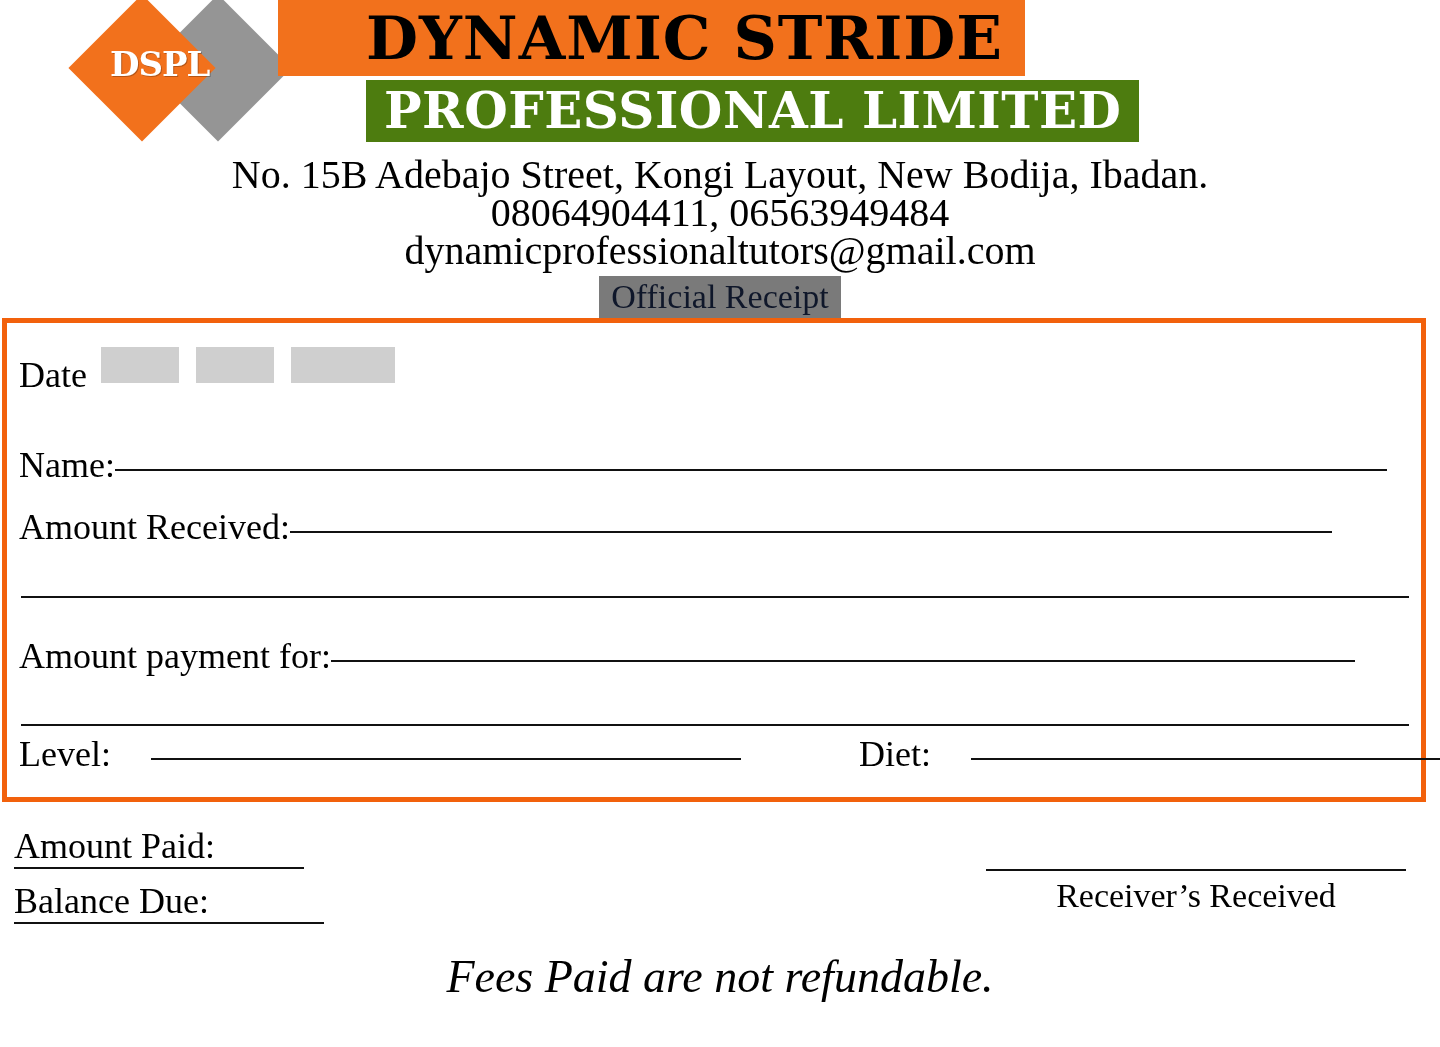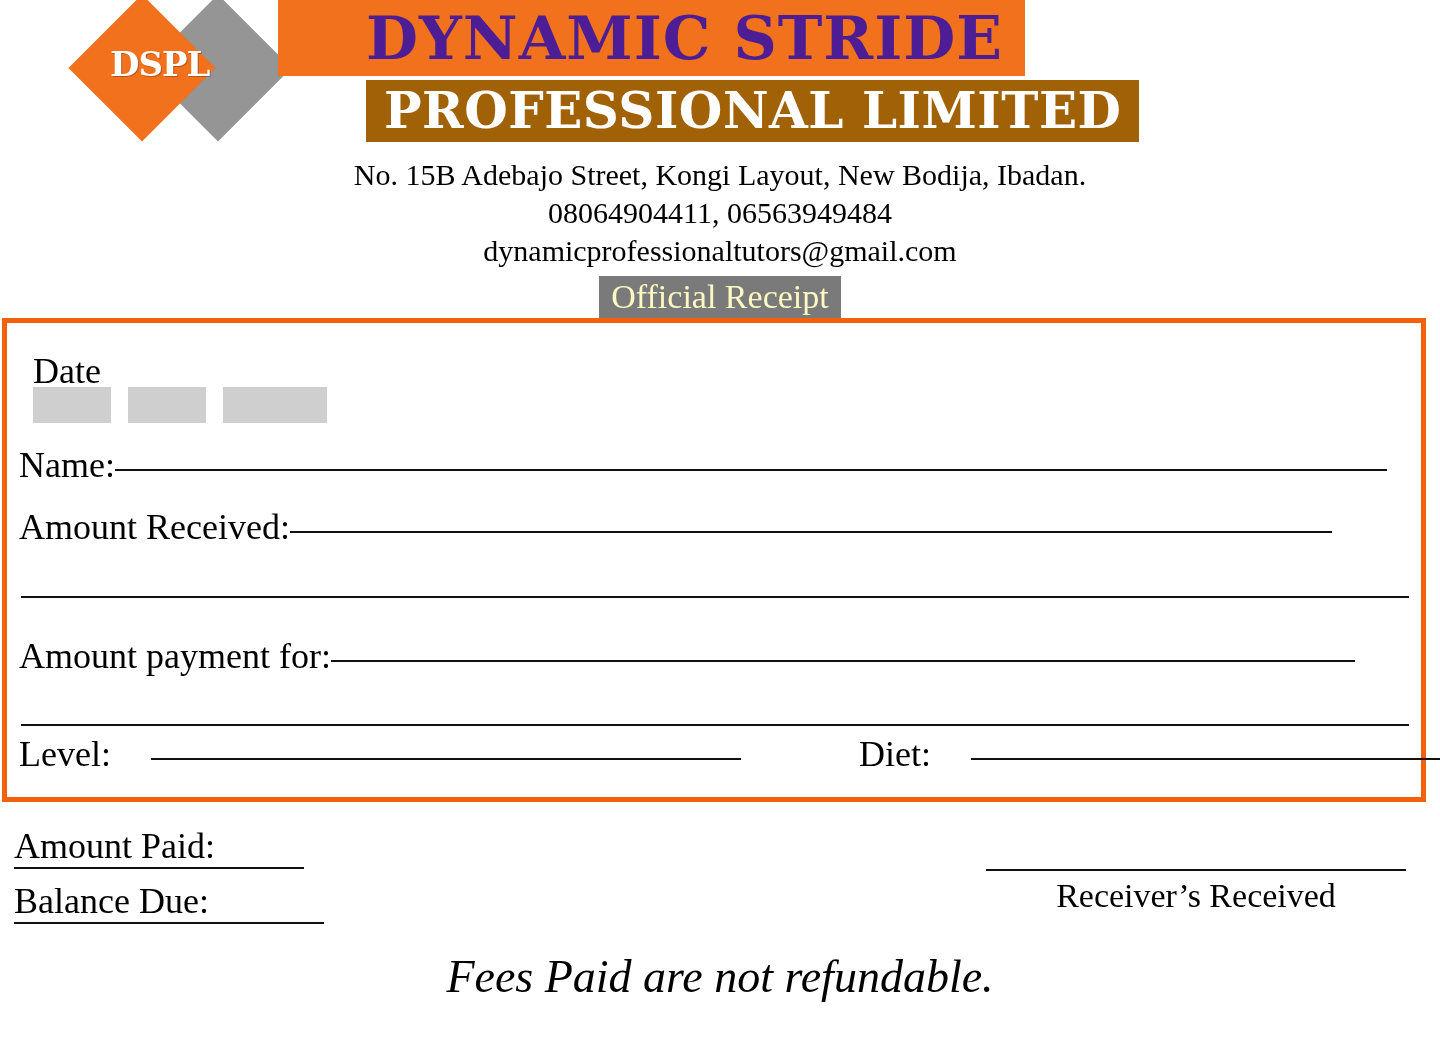--- a/index.html
+++ b/index.html
@@ -60,63 +60,63 @@
     text-shadow: 1px 1px 0 rgba(0,0,0,0.25);
   }
 
   .title-block {
     position: absolute;
     left: 278px;
     top: 0;
   }
   .title-line1 {
     background: #f2711c;
-    color: #4c1d95;
+    color: #000000;
     font-family: "DejaVu Serif", serif;
     font-weight: bold;
     font-size: 60px;
     line-height: 76px;
     padding: 0 22px 0 88px;
     letter-spacing: 1px;
     display: inline-block;
     white-space: nowrap;
   }
   .title-line2-wrap {
     margin-left: 88px;
     margin-top: 4px;
   }
   .title-line2 {
-    background: #a16207;
+    background: #4d7c0f;
     color: #ffffff;
     font-family: "DejaVu Serif", serif;
     font-weight: bold;
     font-size: 50px;
     line-height: 62px;
     padding: 0 18px;
     letter-spacing: 0.5px;
     display: inline-block;
     white-space: nowrap;
   }
 
   .contact {
     text-align: center;
-    font-size: 30px;
+    font-size: 40px;
     line-height: 38px;
     margin-top: 6px;
   }
   .contact div { white-space: nowrap; }
 
   .official-wrap {
     text-align: center;
     margin-top: 6px;
   }
   .official {
     display: inline-block;
     background: #7a7a7a;
-    color: #fef9c3;
+    color: #0f172a;
     font-size: 34px;
     line-height: 40px;
     padding: 1px 12px;
   }
 
   
   .receipt-box {
     position: absolute;
     left: 2px;
     top: 318px;
@@ -142,21 +142,21 @@
     display: inline-block;
     position: relative;
     top: -6px;
   }
   .rule-full {
     position: absolute;
     border-bottom: 2px solid #111111;
     height: 1px;
   }
 
-  .date-row { left: 12px; top: 28px; flex-direction: column; }
+  .date-row { left: 12px; top: 28px; }
   .date-boxes { display: inline-flex; gap: 17px; margin-left: 14px; position: relative; top: -4px;}
   .date-box {
     background: #cfcfcf;
     width: 78px;
     height: 36px;
   }
   .date-box.wide { width: 104px; }
 
   .name-row { left: 12px; top: 122px; }
   .amt-row  { left: 12px; top: 184px; }

